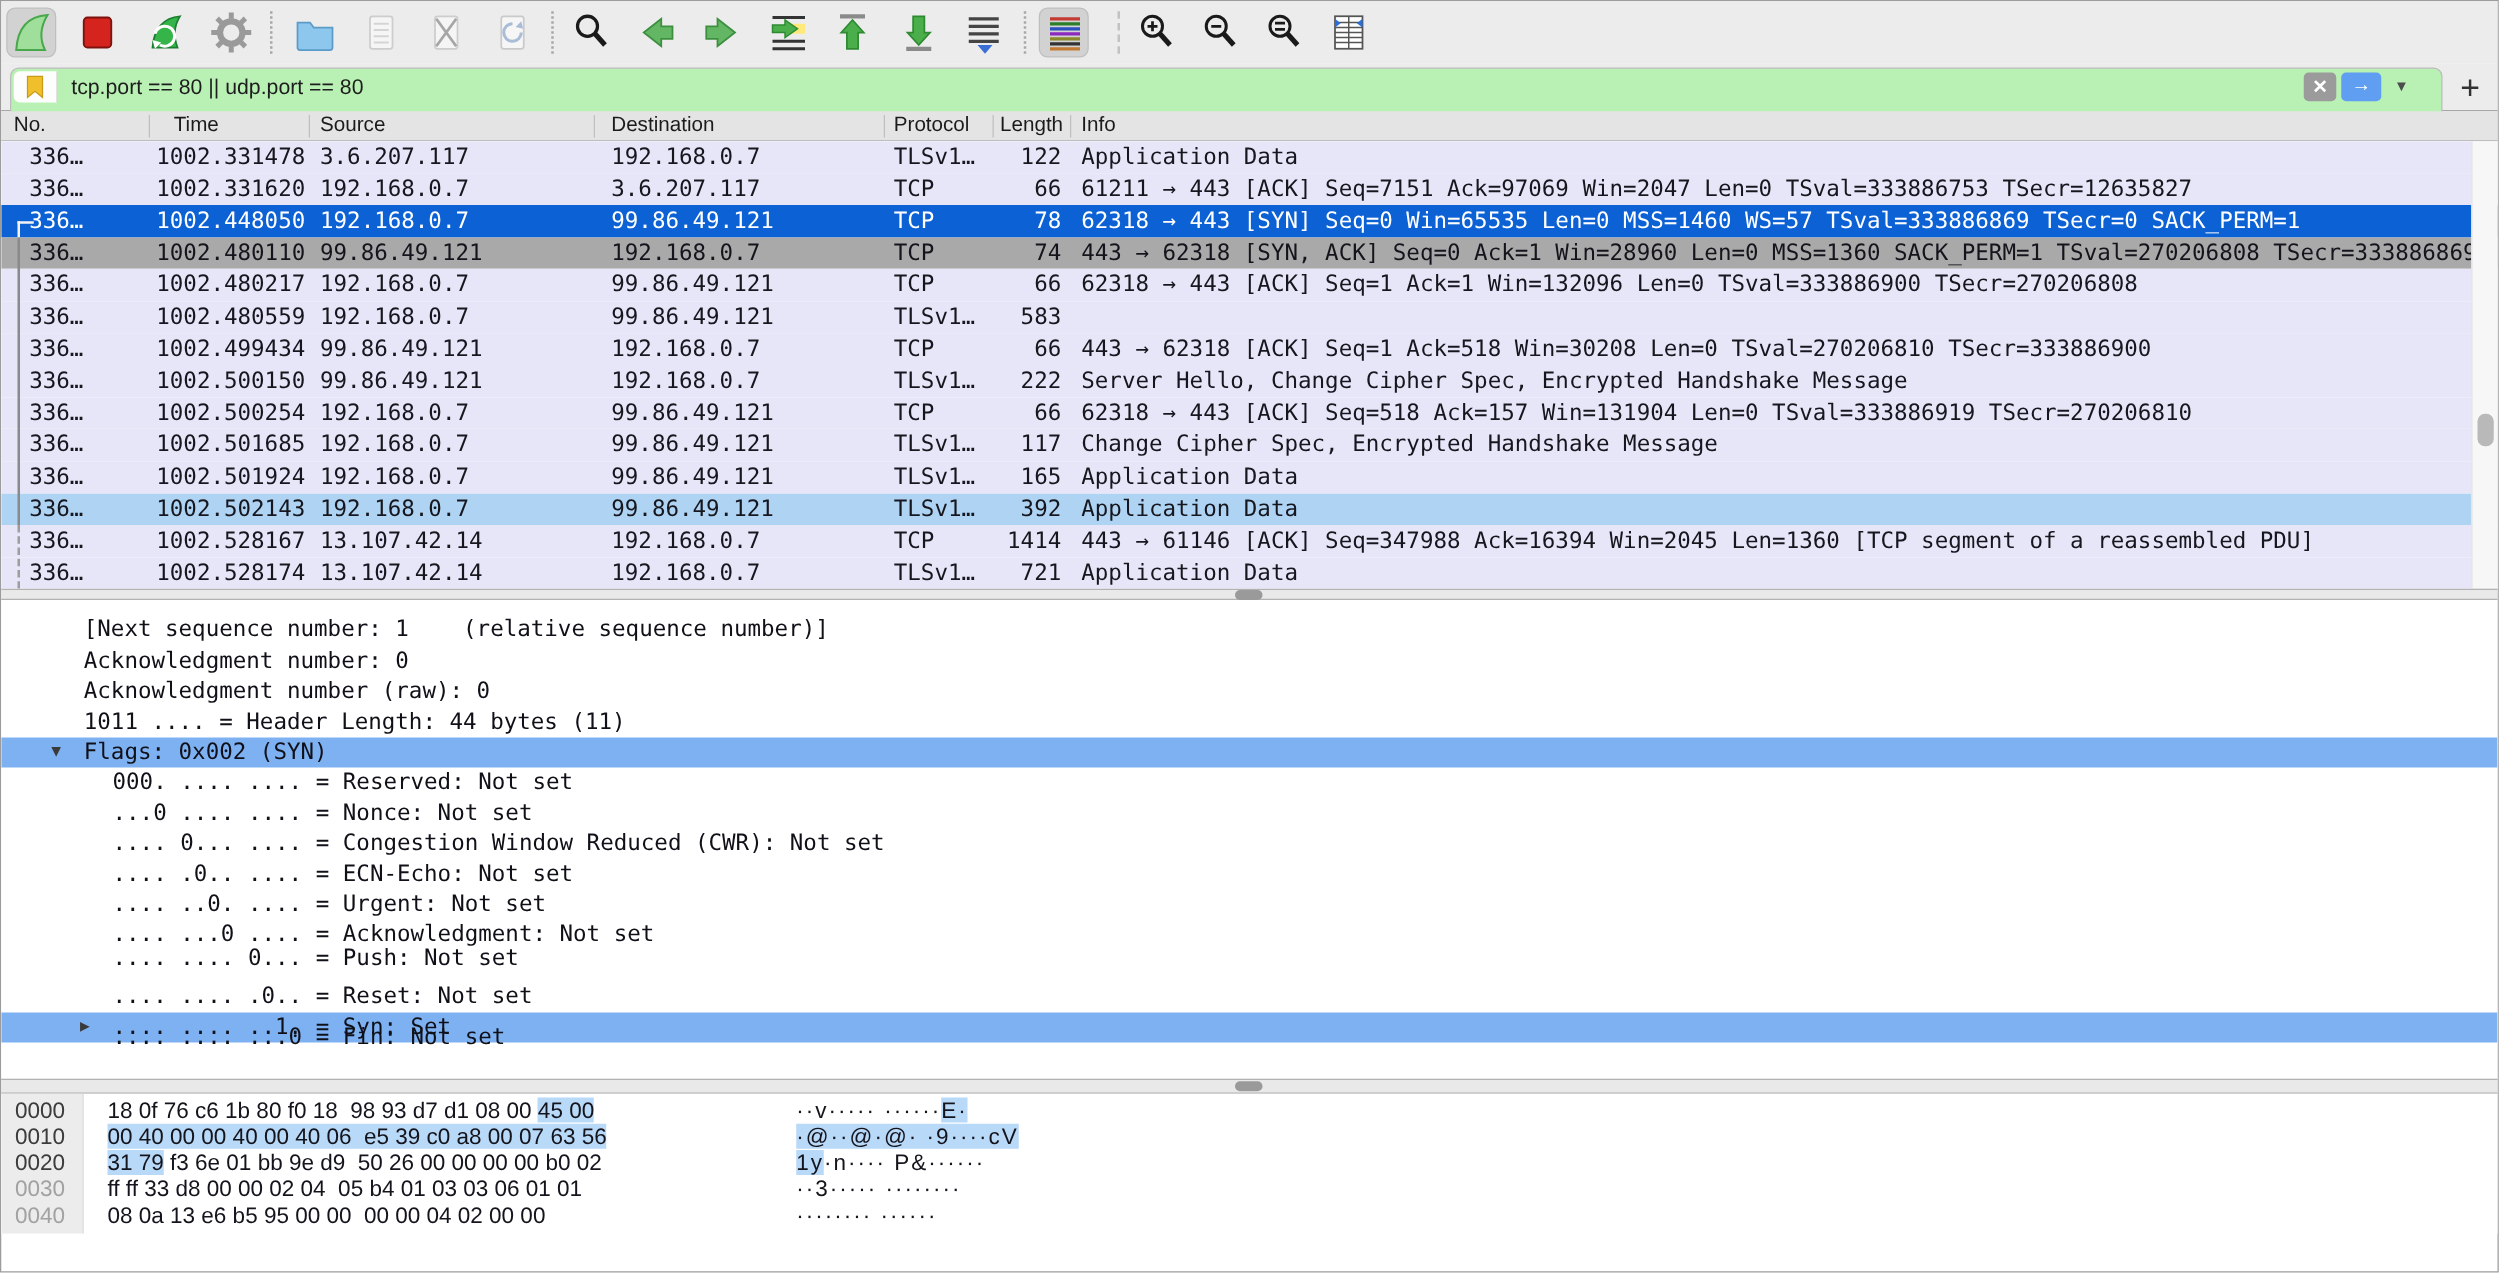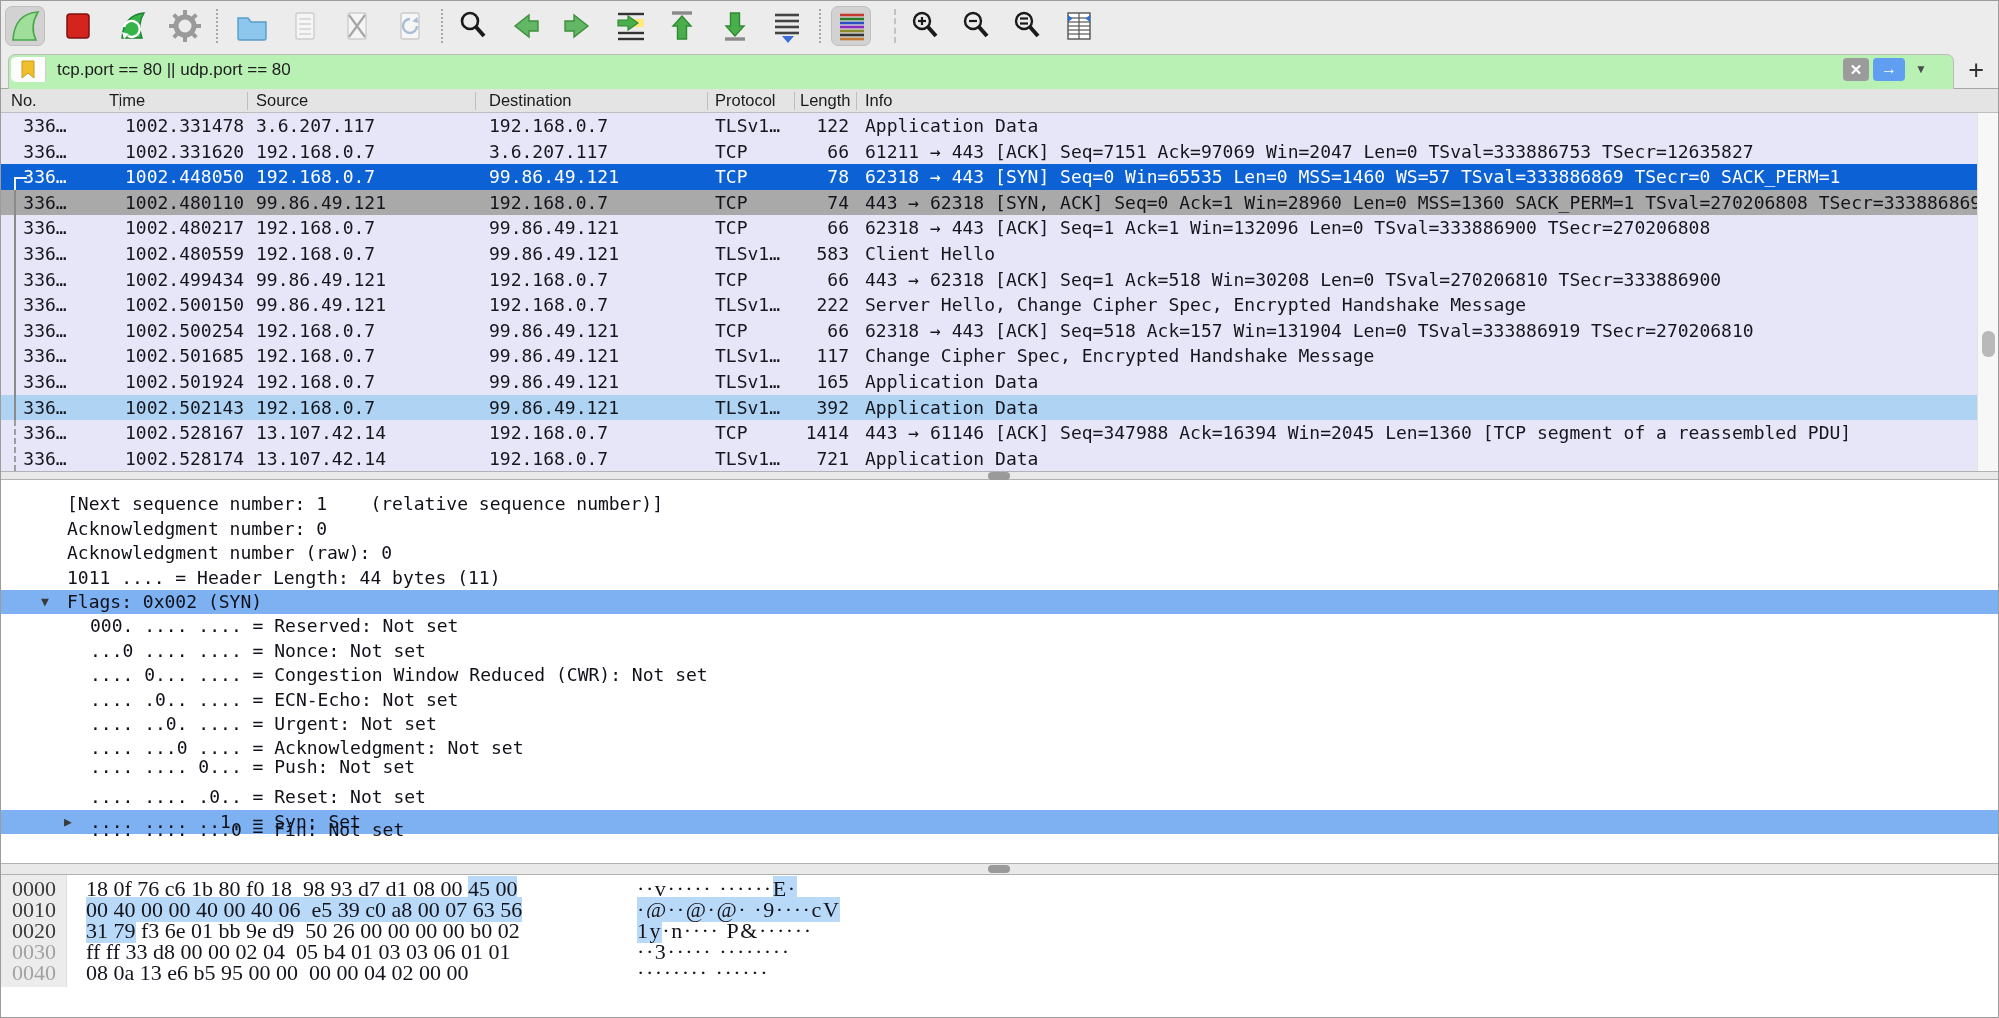--- a/index.html
+++ b/index.html
@@ -56,21 +56,21 @@
             font-family:"DejaVu Sans Mono",monospace;font-size:18px;color:#101018;}
   .dline{position:absolute;left:0;width:100%;height:24.4px;line-height:24.4px;white-space:pre;}
   .dline.hl{background:var(--detail-highlight-bg,#7db1f2);}
   .dtext.ind1{position:absolute;left:66px;}
   .dtext.ind2{position:absolute;left:89px;}
   .tri{position:absolute;font-size:13px;color:#3a3a3a;}
   .tri.t1{left:40px;}
   .tri.t2{left:63px;}
   
   .phex{position:absolute;left:0;top:874px;width:100%;height:112px;background:#fff;overflow:hidden;
-        font-family:Liberation Serif, serif;font-size:22px;}
+        font-family:Liberation Sans, sans-serif;font-size:18px;}
   .gutter{position:absolute;left:0;top:0;width:66px;height:100%;background:#ececec;border-right:1px solid #dedede;box-sizing:border-box;}
   .hrow{position:absolute;left:0;width:100%;height:21px;line-height:21px;white-space:pre;}
   .hoff{position:absolute;left:11px;color:#3c3c3c;}
   .hoff.dim{color:#a2a2a2;}
   .hbytes{position:absolute;left:85px;color:#14141c;}
   .hascii{position:absolute;left:636px;letter-spacing:1.6px;color:#14141c;}
   .hlx{background:var(--hex-highlight-bg,#b9d9f8);}
 </style>
 </head>
 <body>
@@ -256,21 +256,21 @@
       <span class="ftext">tcp.port == 80 || udp.port == 80</span>
       <div class="fclear">✕</div>
       <div class="fapply">→</div>
       <div class="fcaret">▼</div>
     </div>
     <div class="fplus">+</div>
   </div>
 
   <div class="phead">
     <span class="hcell" style="left:10px">No.</span>
-    <span class="hcell" style="left:108px">Time</span>
+    <span class="hcell" style="left:138px">Time</span>
     <span class="hcell" style="left:255px">Source</span>
     <span class="hcell" style="left:488px">Destination</span>
     <span class="hcell" style="left:714px">Protocol</span>
     <span class="hcell" style="left:799px;width:53px">Length</span>
     <span class="hcell" style="left:864px">Info</span>
     <div class="hsep" style="left:118px"></div>
     <div class="hsep" style="left:246px"></div>
     <div class="hsep" style="left:474px"></div>
     <div class="hsep" style="left:706px"></div>
     <div class="hsep" style="left:793px"></div>
@@ -323,21 +323,20 @@
         <span class="cell c5">66</span>
         <span class="cell c6">62318 → 443 [ACK] Seq=1 Ack=1 Win=132096 Len=0 TSval=333886900 TSecr=270206808</span>
       </div>
       <div class="prow" style="top: 128px;">
         <span class="cell c0">336…</span>
         <span class="cell c1">1002.480559</span>
         <span class="cell c2">192.168.0.7</span>
         <span class="cell c3">99.86.49.121</span>
         <span class="cell c4">TLSv1…</span>
         <span class="cell c5">583</span>
-        <span class="cell c6">Client Hello</span>
       </div>
       <div class="prow" style="top: 153.6px;">
         <span class="cell c0">336…</span>
         <span class="cell c1">1002.499434</span>
         <span class="cell c2">99.86.49.121</span>
         <span class="cell c3">192.168.0.7</span>
         <span class="cell c4">TCP</span>
         <span class="cell c5">66</span>
         <span class="cell c6">443 → 62318 [ACK] Seq=1 Ack=518 Win=30208 Len=0 TSval=270206810 TSecr=333886900</span>
       </div>

